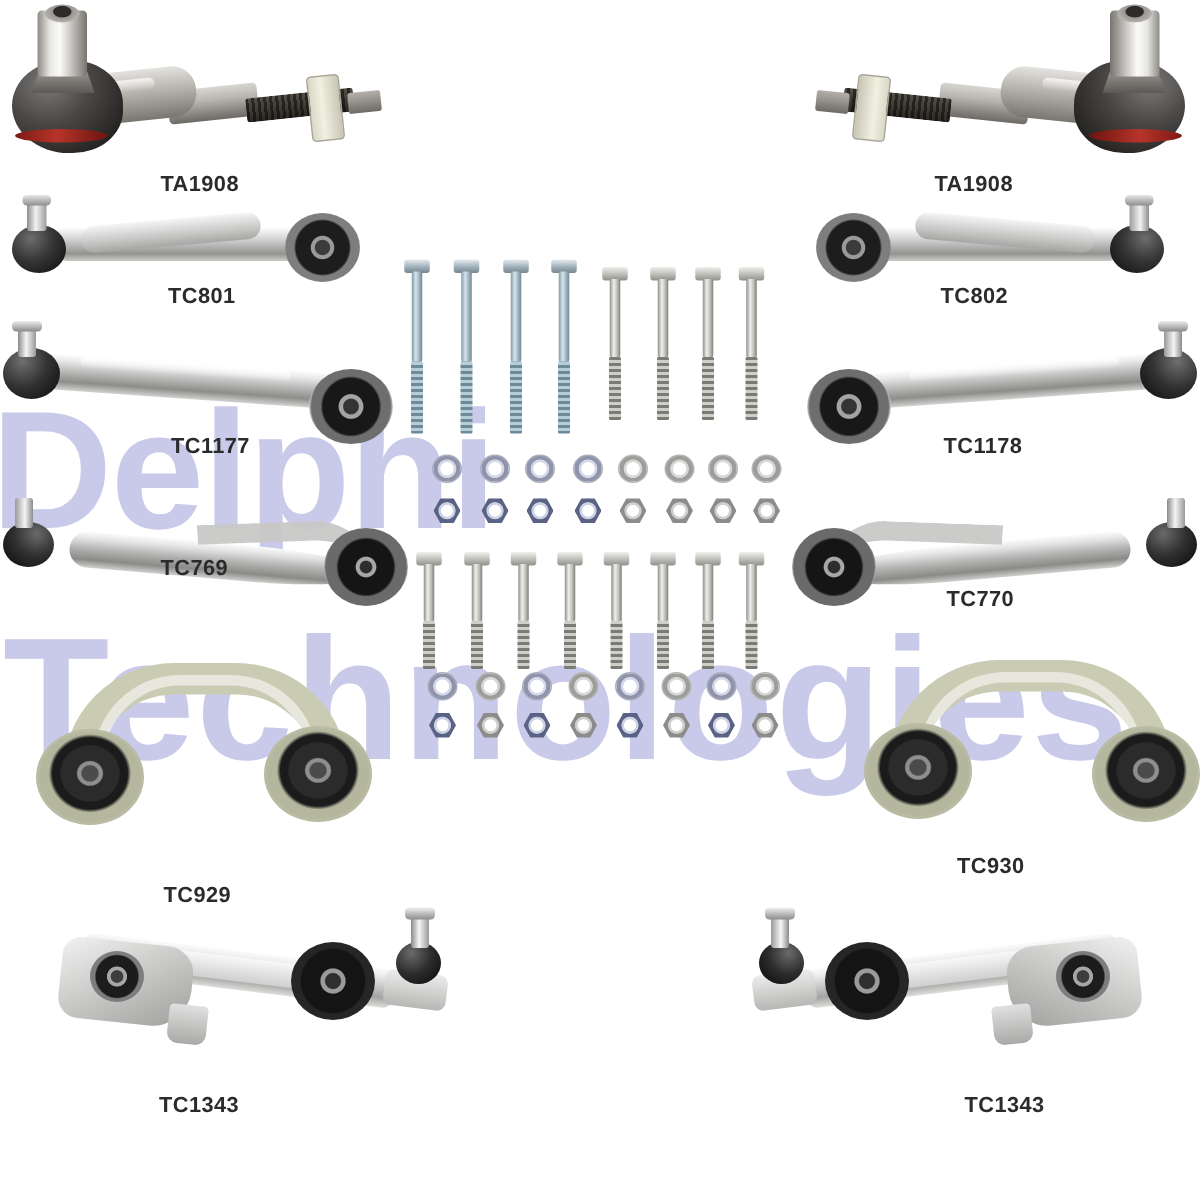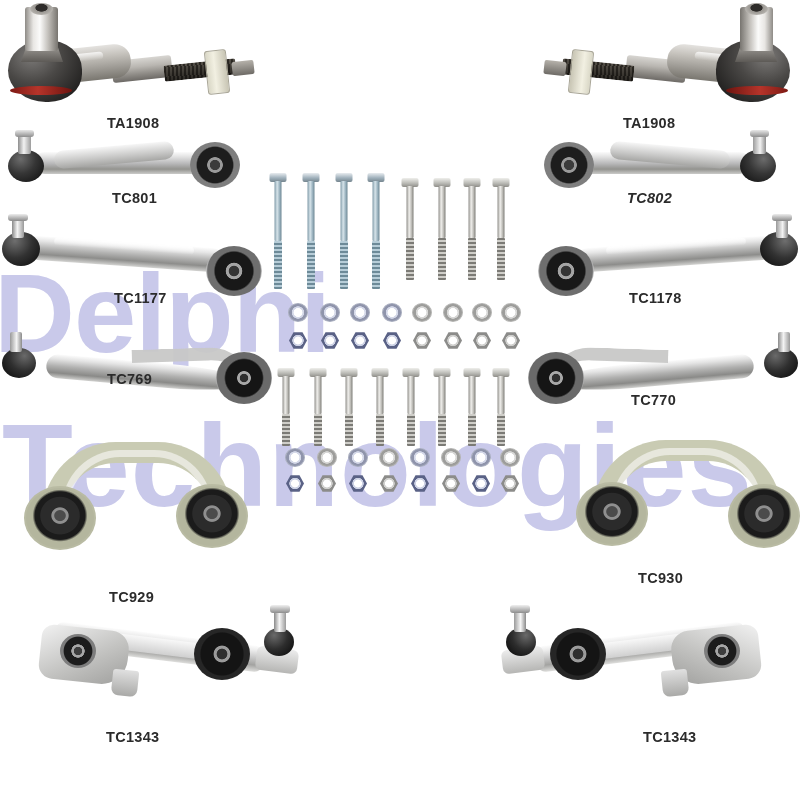--- a/index.html
+++ b/index.html
@@ -359,21 +359,21 @@
   </div>
   <div class="lbl" style="left:112px;top:190px;">TC801</div>
 
   <div class="part ctrlarm flip" style="left:538px;top:136px;">
     <div class="ca-beam"></div>
     <div class="ca-beam2"></div>
     <div class="ca-bush"></div>
     <div class="ca-balljoint"></div>
     <div class="ca-stud"></div>
   </div>
-  <div class="lbl" style="left:627px;top:190px;font-style:italic;">TC802</div>
+  <div class="lbl" style="left:627px;top:190px;">TC802</div>
 
   <div class="part longarm" style="left:2px;top:228px;">
     <div class="la-beam"></div>
     <div class="la-beam-hi"></div>
     <div class="la-bush"></div>
     <div class="la-bj"></div>
     <div class="la-stud"></div>
   </div>
   <div class="lbl" style="left:114px;top:290px;">TC1177</div>
 

